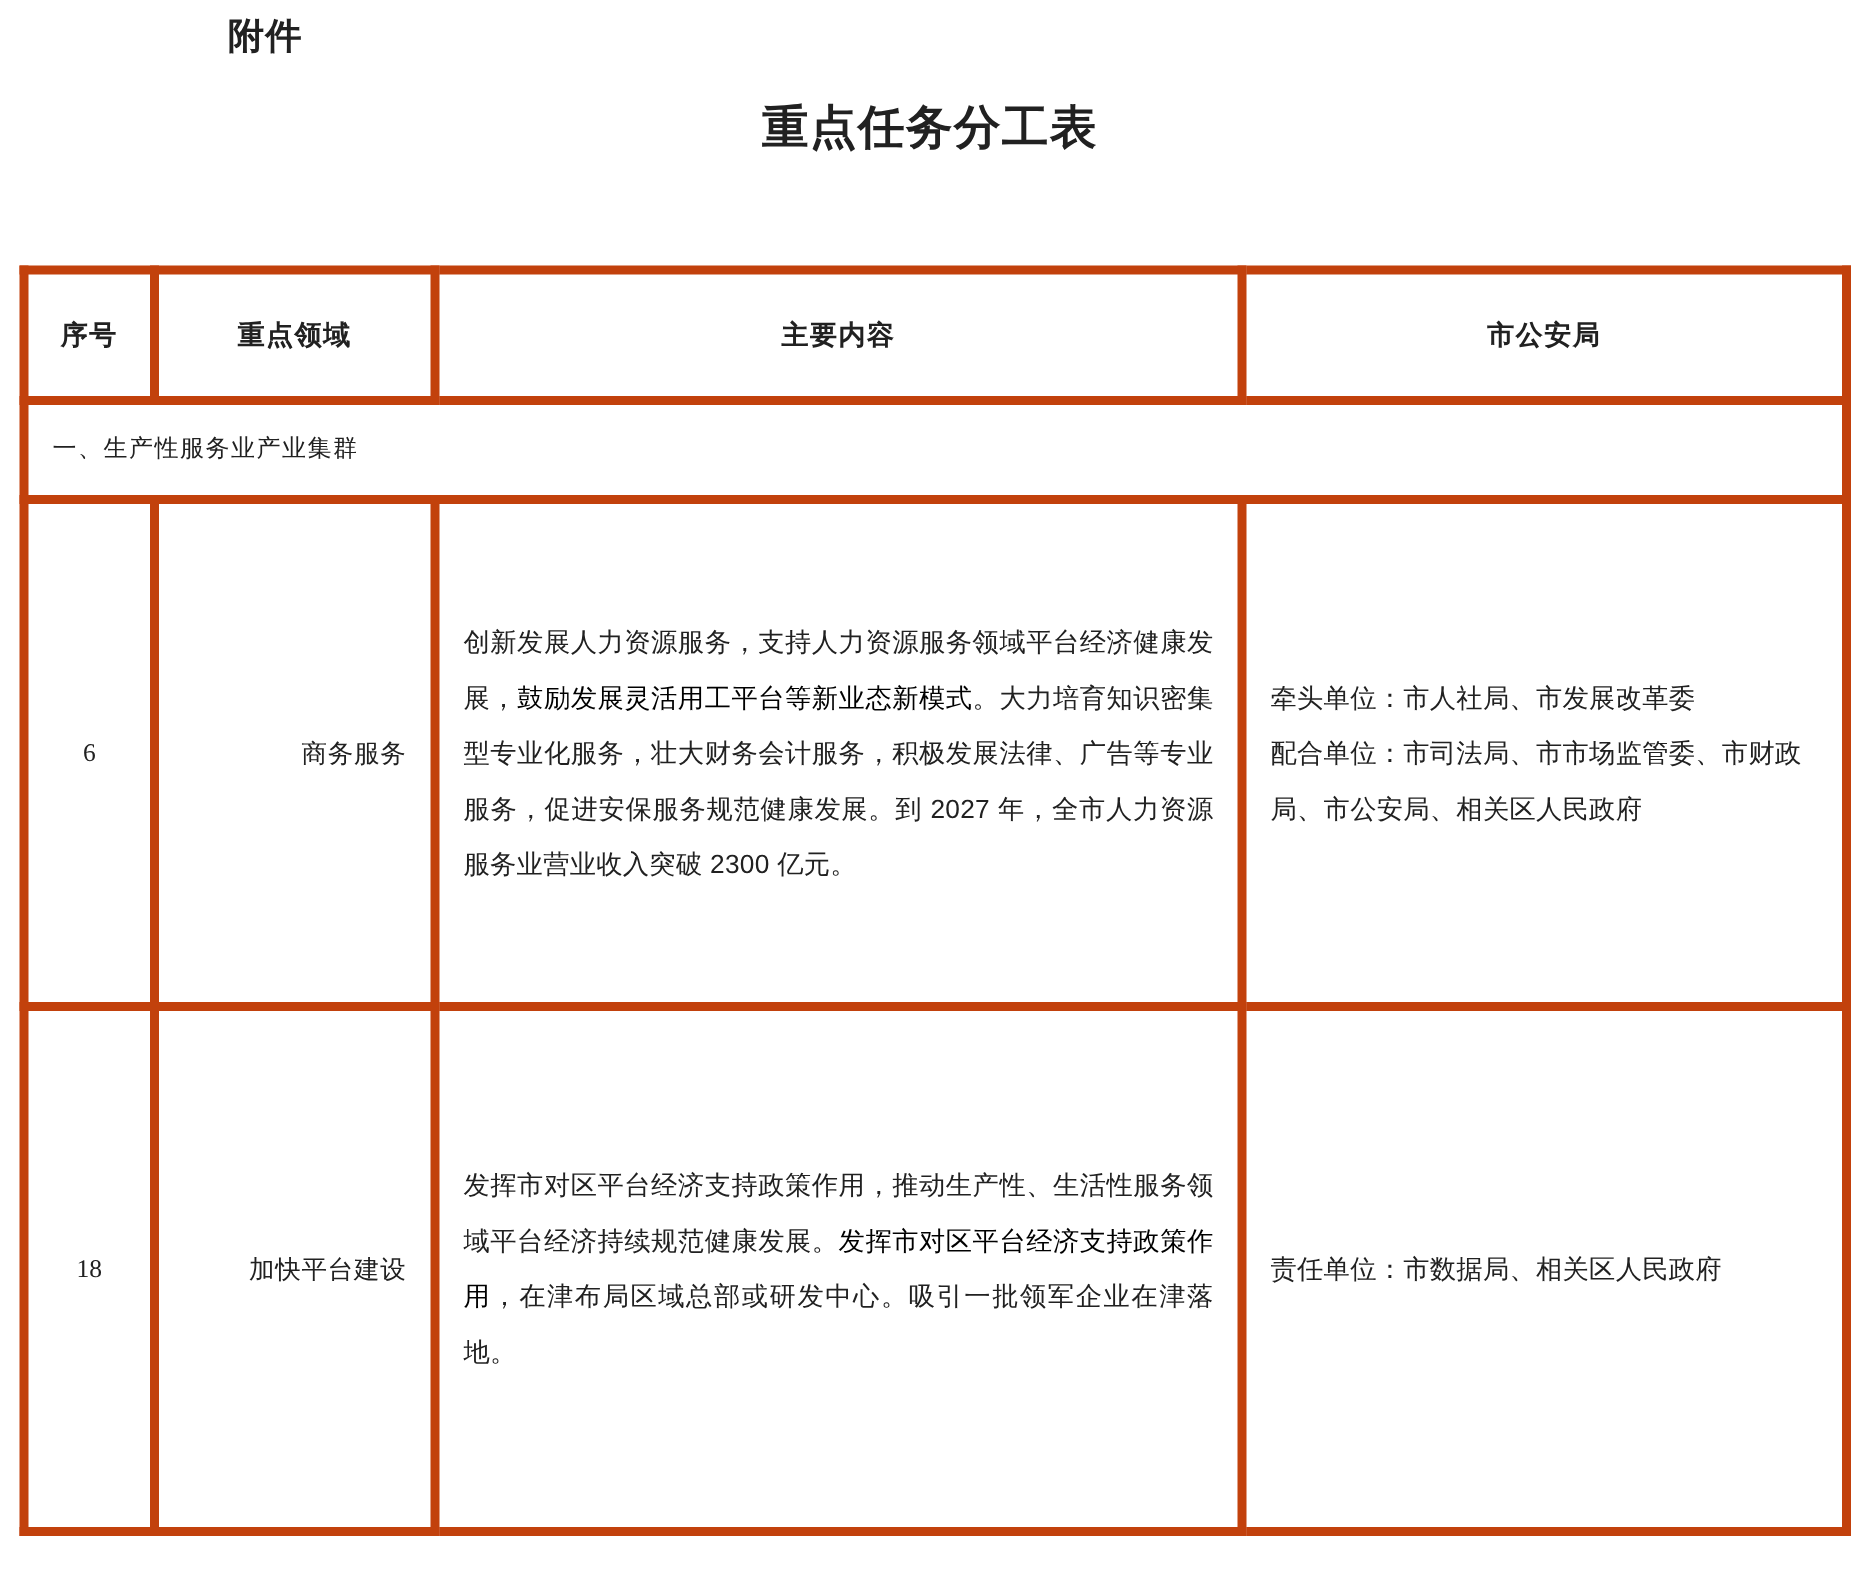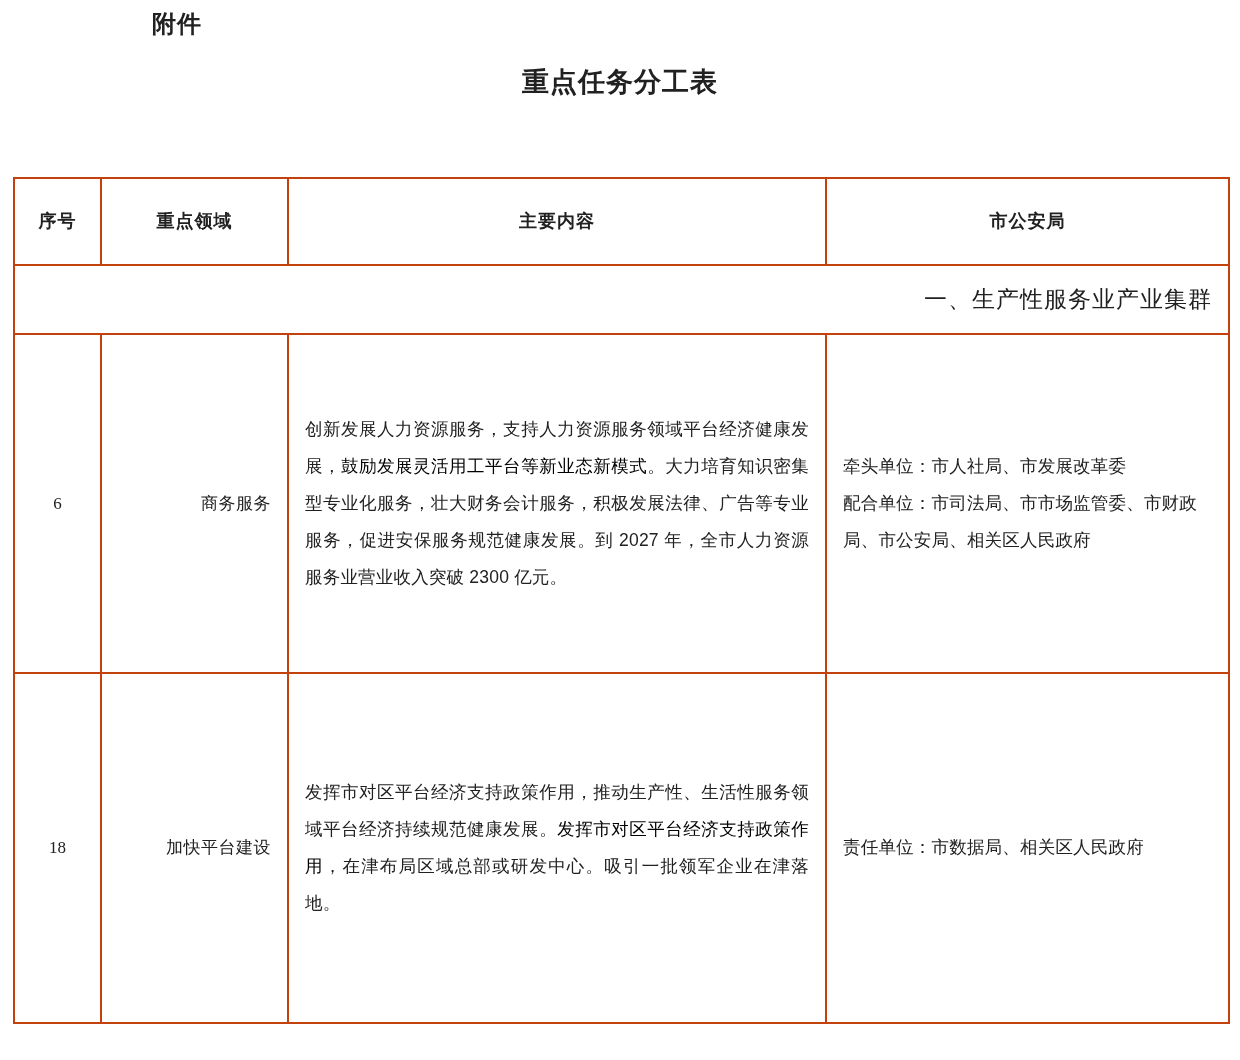--- a/index.html
+++ b/index.html
@@ -13,46 +13,46 @@
   }
   .attachment{
     position:absolute;left:152px;top:8px;
     font-size:24px;font-weight:600;letter-spacing:1px;
   }
   .title-wrap{
     position:absolute;left:0;top:64px;width:1240px;
     text-align:center;
   }
   .title{
-    font-size:27px;font-weight:600;letter-spacing:1px;
+    font-size:31px;font-weight:600;letter-spacing:1px;
     display:inline-block;
   }
   table.task-table{
     position:absolute;left:13px;top:177px;
     width:1215px;height:847px;
     border-collapse:collapse;table-layout:fixed;
     border:2px solid #000;
   }
   table.task-table th, table.task-table td{
-    border:2px solid #c2410c;
+    border:6px solid #c2410c;
     vertical-align:middle;
     padding:16px;
   }
   th.col-header{
     font-size:18px;font-weight:600;letter-spacing:1px;
     text-align:center;
   }
   tr.r-head{height:81px;}
   tr.r-sec1{height:62px;}
   tr.r-sec2{height:61px;}
   tr.r-6{height:316px;}
   tr.r-18{height:327px;}
   td.section-cell{
-    text-align:right;
-    font-size:23px;letter-spacing:1px;
+    text-align:left;
+    font-size:16px;letter-spacing:1px;
     font-weight:500;
   }
   td.no-cell{
     text-align:center;
     font-family:"Liberation Serif","DejaVu Serif",serif;
     font-size:17px;
   }
   td.area-cell{
     text-align:right;
     font-size:17px;letter-spacing:0.5px;

